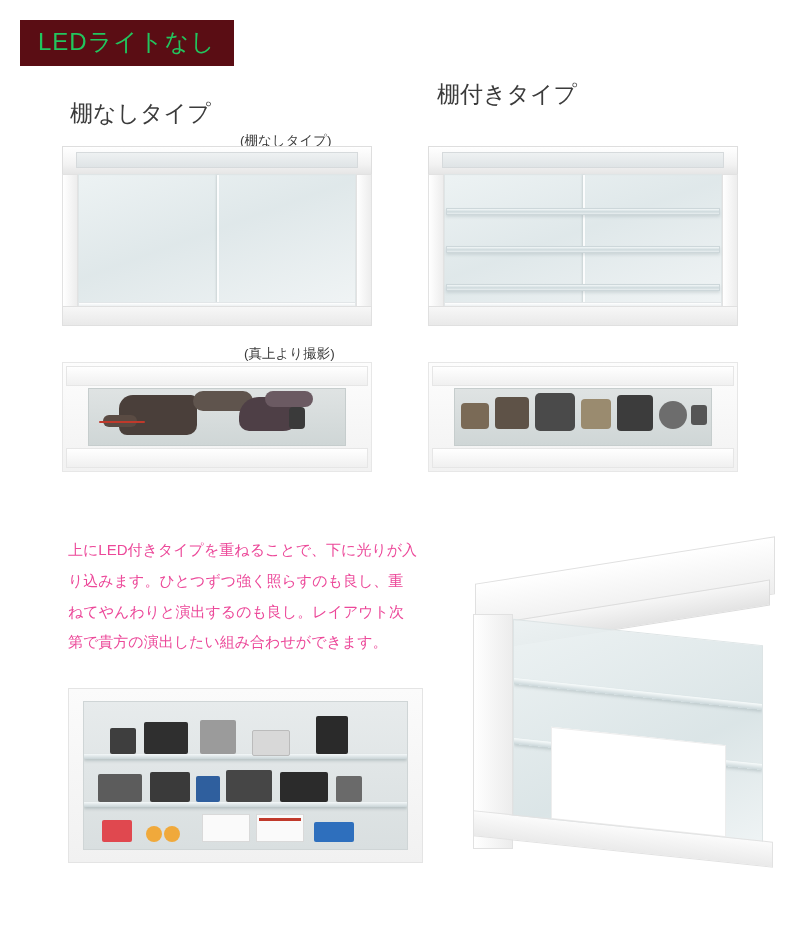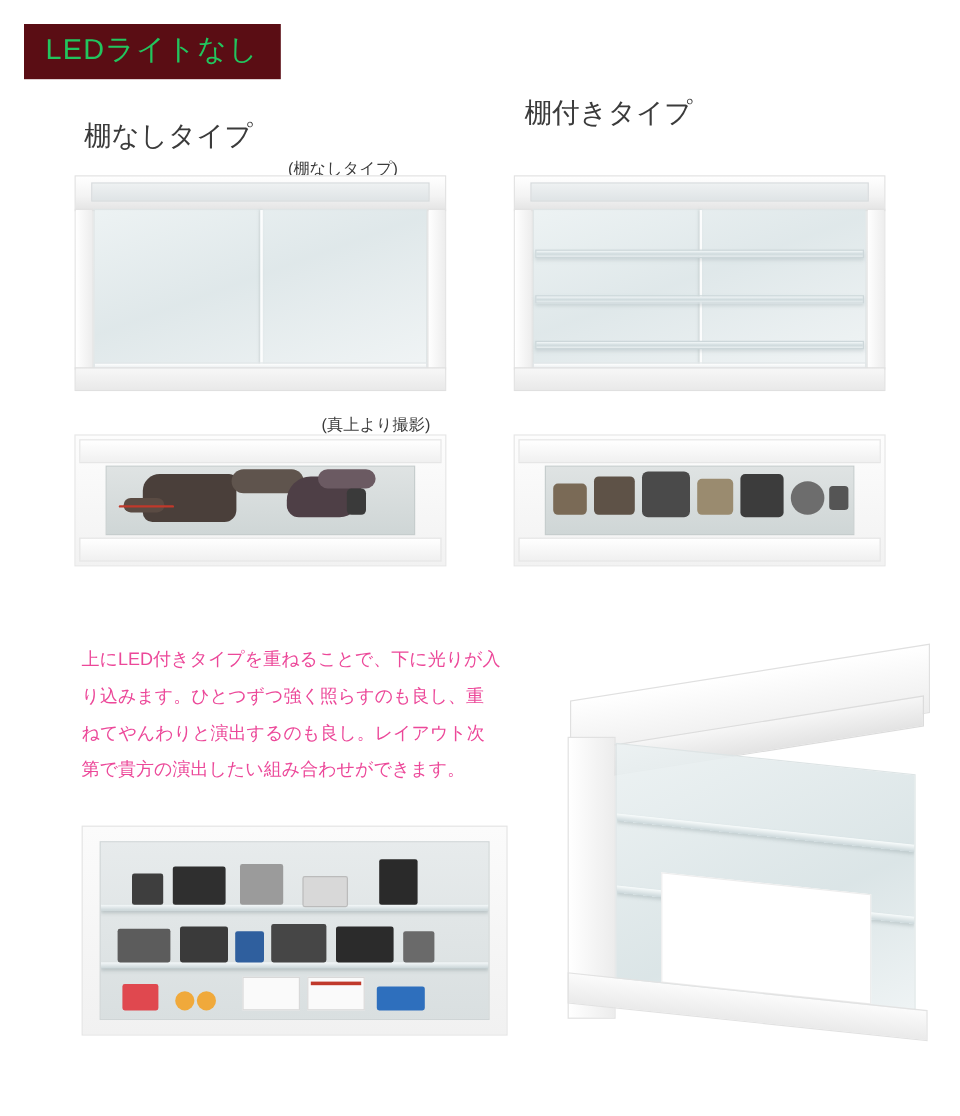--- a/index.html
+++ b/index.html
@@ -38,21 +38,21 @@
   }
   .label-left  { left: 70px;  top: 98px; }
   .label-right { left: 437px; top: 79px; }
 
   .shot-caption {
     position: absolute;
     font-size: 13.5px;
     color: #3b3b3b;
   }
   .cap-upper { left: 240px; top: 132px; }
-  .cap-top   { left: 268px; top: 345px; }
+  .cap-top   { left: 244px; top: 345px; }
 
   
   .photo {
     position: absolute;
     overflow: hidden;
     background: #ffffff;
   }
 
   
 

